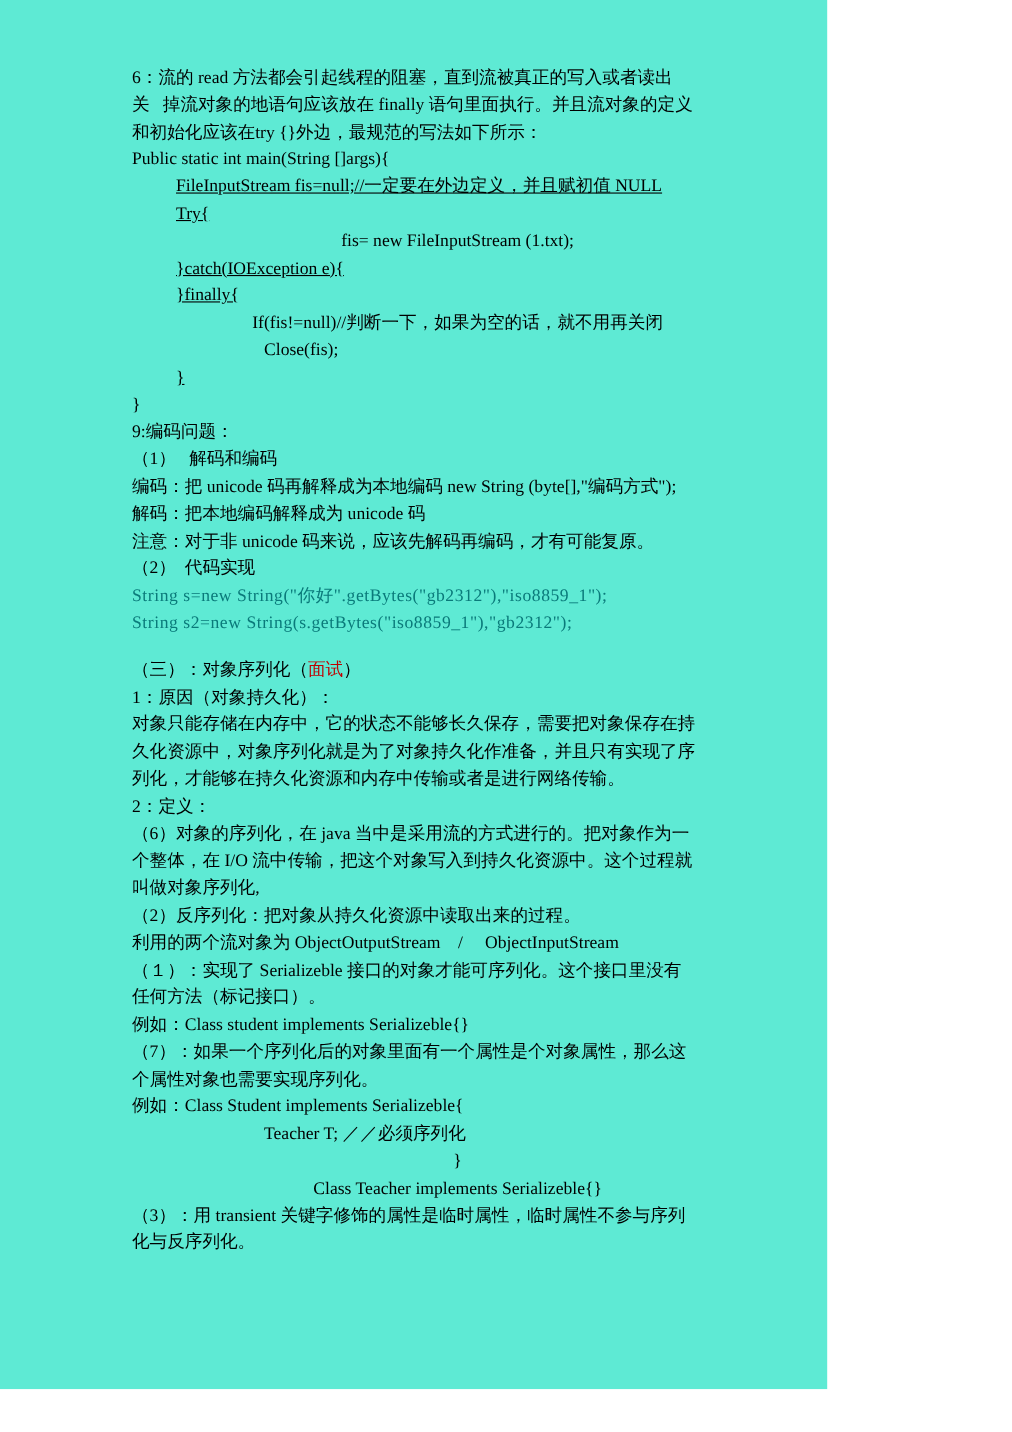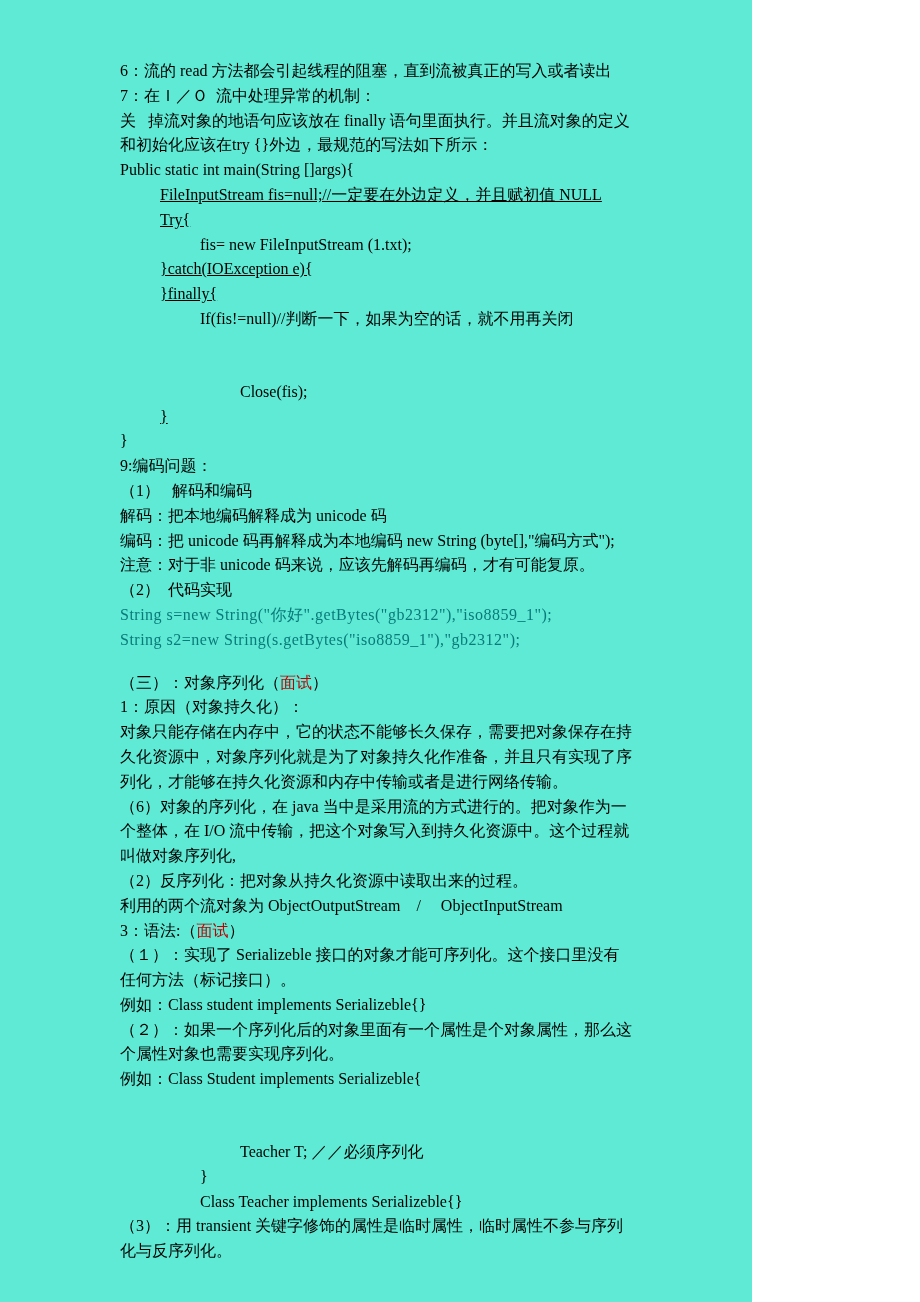--- a/index.html
+++ b/index.html
@@ -21,62 +21,61 @@
     margin: 0;
     white-space: pre-wrap;
   }
   .red { color: #c00000; }
   .teal {
     color: #0a7a7a;
     font-family: Liberation Serif, serif;
     letter-spacing: 0.5px;
   }
   .indent1 { padding-left: 40px; text-decoration: underline; }
-  .indent2 { padding-left: 80px; }
-  .indent3 { padding-left: 120px; margin-top: 48px; }
+  .indent2 { padding-left: 80px; text-align: center; }
+  .indent3 { padding-left: 120px; }
   .spacer { height: 18px; }
 </style>
 </head>
 <body>
 
 <div class="page">
 
   <p>6：流的 read 方法都会引起线程的阻塞，直到流被真正的写入或者读出</p>
-  <p>7：在Ｉ／Ｏ  流中处理异常的机制：</p>
   <p>关   掉流对象的地语句应该放在 finally 语句里面执行。并且流对象的定义和初始化应该在try {}外边，最规范的写法如下所示：</p>
   <p>Public static int main(String []args){</p>
   <p class="indent1">FileInputStream fis=null;//一定要在外边定义，并且赋初值 NULL</p>
   <p class="indent1">Try{</p>
   <p class="indent2">fis= new FileInputStream (1.txt);</p>
   <p class="indent1">}catch(IOException e){</p>
   <p class="indent1">}finally{</p>
   <p class="indent2">If(fis!=null)//判断一下，如果为空的话，就不用再关闭</p>
   <p class="indent3">Close(fis);</p>
   <p class="indent1">}</p>
   <p>}</p>
   <p>9:编码问题：</p>
   <p>（1）   解码和编码</p>
+  <p>编码：把 unicode 码再解释成为本地编码 new String (byte[],"编码方式");</p>
   <p>解码：把本地编码解释成为 unicode 码</p>
-  <p>编码：把 unicode 码再解释成为本地编码 new String (byte[],"编码方式");</p>
   <p>注意：对于非 unicode 码来说，应该先解码再编码，才有可能复原。</p>
   <p>（2）  代码实现</p>
   <p class="teal">String s=new String("你好".getBytes("gb2312"),"iso8859_1");</p>
   <p class="teal">String s2=new String(s.getBytes("iso8859_1"),"gb2312");</p>
 
   <div class="spacer"></div>
 
   <p><span>（三）：对象序列化（</span><span class="red">面试</span><span>）</span></p>
   <p>1：原因（对象持久化）：</p>
   <p>对象只能存储在内存中，它的状态不能够长久保存，需要把对象保存在持久化资源中，对象序列化就是为了对象持久化作准备，并且只有实现了序列化，才能够在持久化资源和内存中传输或者是进行网络传输。</p>
+  <p>2：定义：</p>
   <p>（6）对象的序列化，在 java 当中是采用流的方式进行的。把对象作为一个整体，在 I/O 流中传输，把这个对象写入到持久化资源中。这个过程就叫做对象序列化,</p>
   <p>（2）反序列化：把对象从持久化资源中读取出来的过程。</p>
   <p>利用的两个流对象为 ObjectOutputStream    /     ObjectInputStream</p>
-  <p><span>3：语法:（</span><span class="red">面试</span><span>）</span></p>
   <p>（１）：实现了 Serializeble 接口的对象才能可序列化。这个接口里没有任何方法（标记接口）。</p>
   <p>例如：Class student implements Serializeble{}</p>
-  <p>（２）：如果一个序列化后的对象里面有一个属性是个对象属性，那么这个属性对象也需要实现序列化。</p>
+  <p>（7）：如果一个序列化后的对象里面有一个属性是个对象属性，那么这个属性对象也需要实现序列化。</p>
   <p>例如：Class Student implements Serializeble{</p>
   <p class="indent3">Teacher T; ／／必须序列化</p>
   <p class="indent2">}</p>
   <p class="indent2">Class Teacher implements Serializeble{}</p>
   <p>（3）：用 transient 关键字修饰的属性是临时属性，临时属性不参与序列化与反序列化。</p>
 
 </div>
 
 </body></html>

